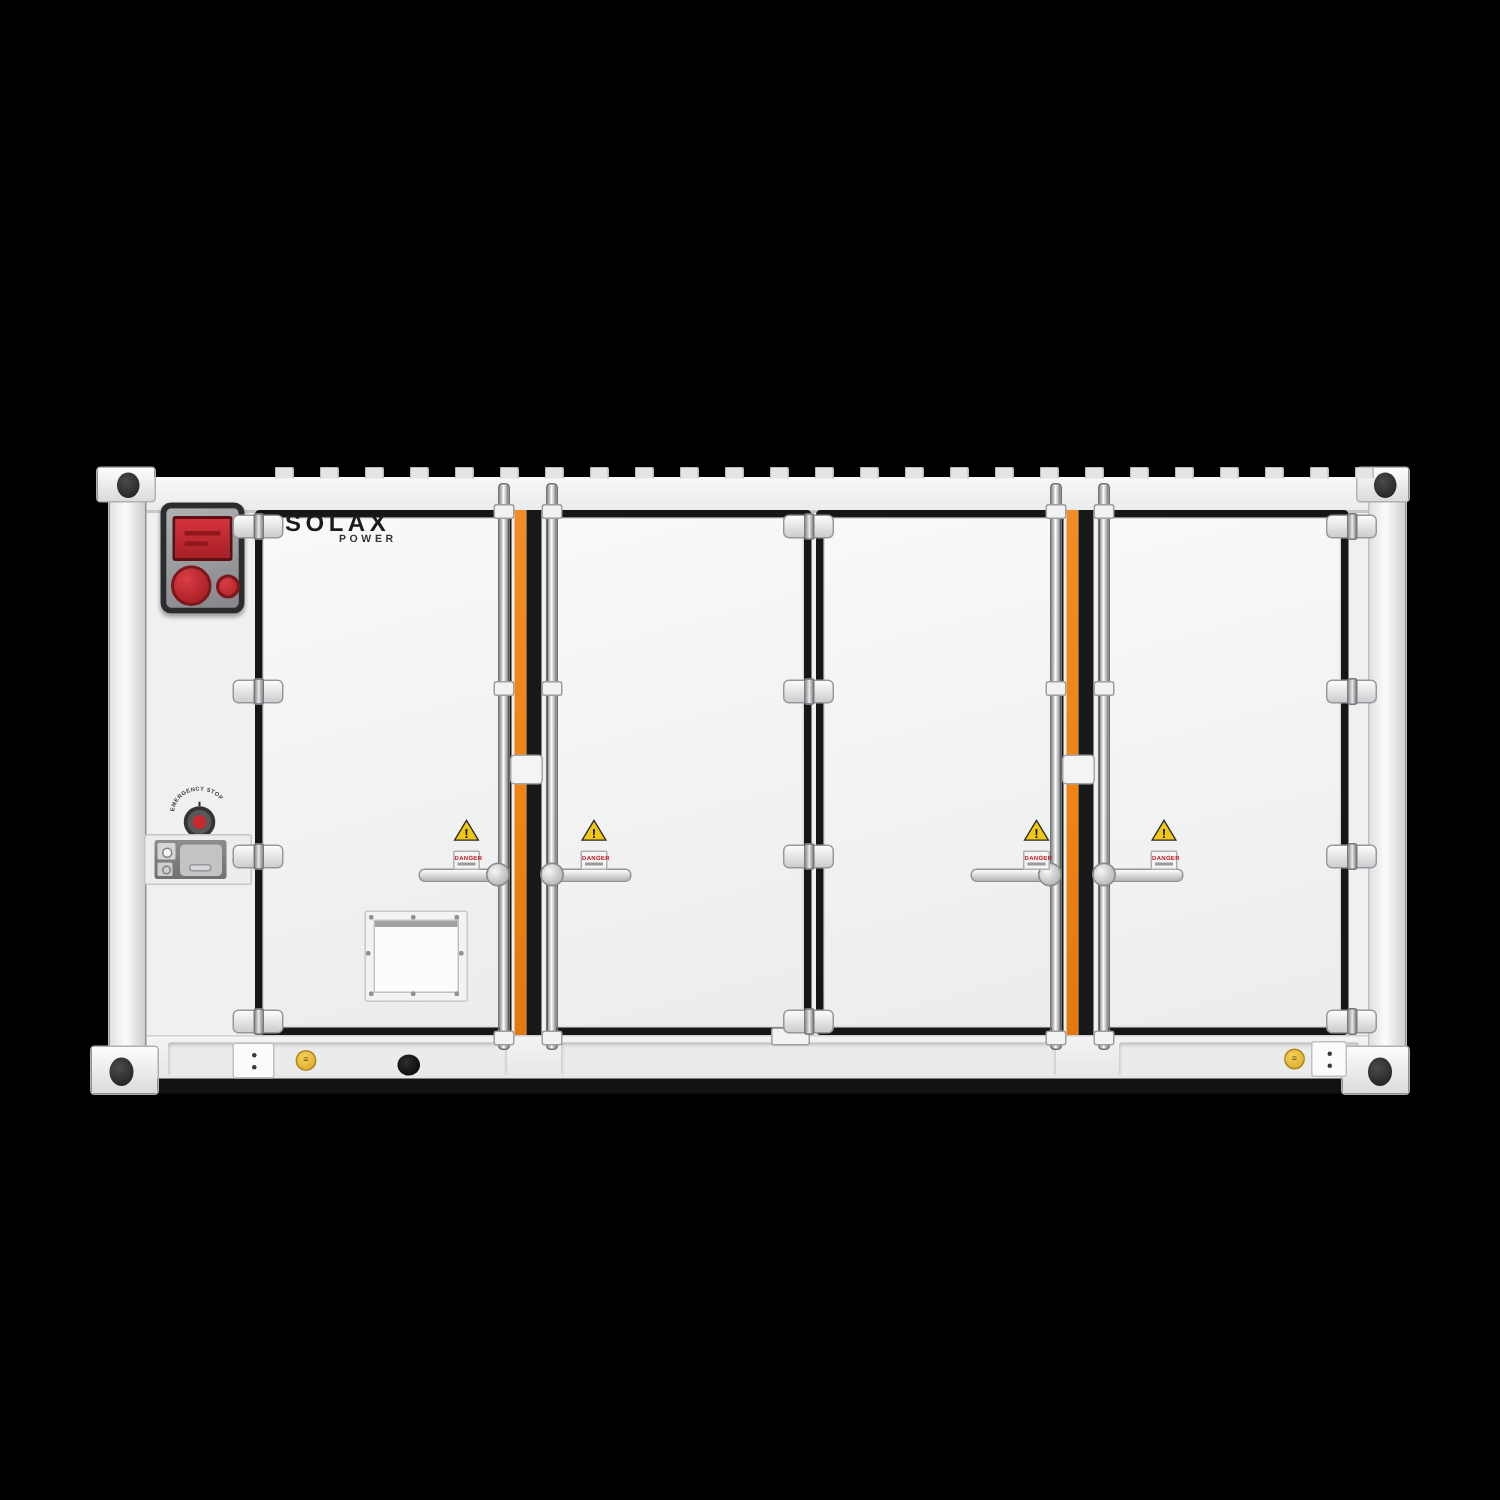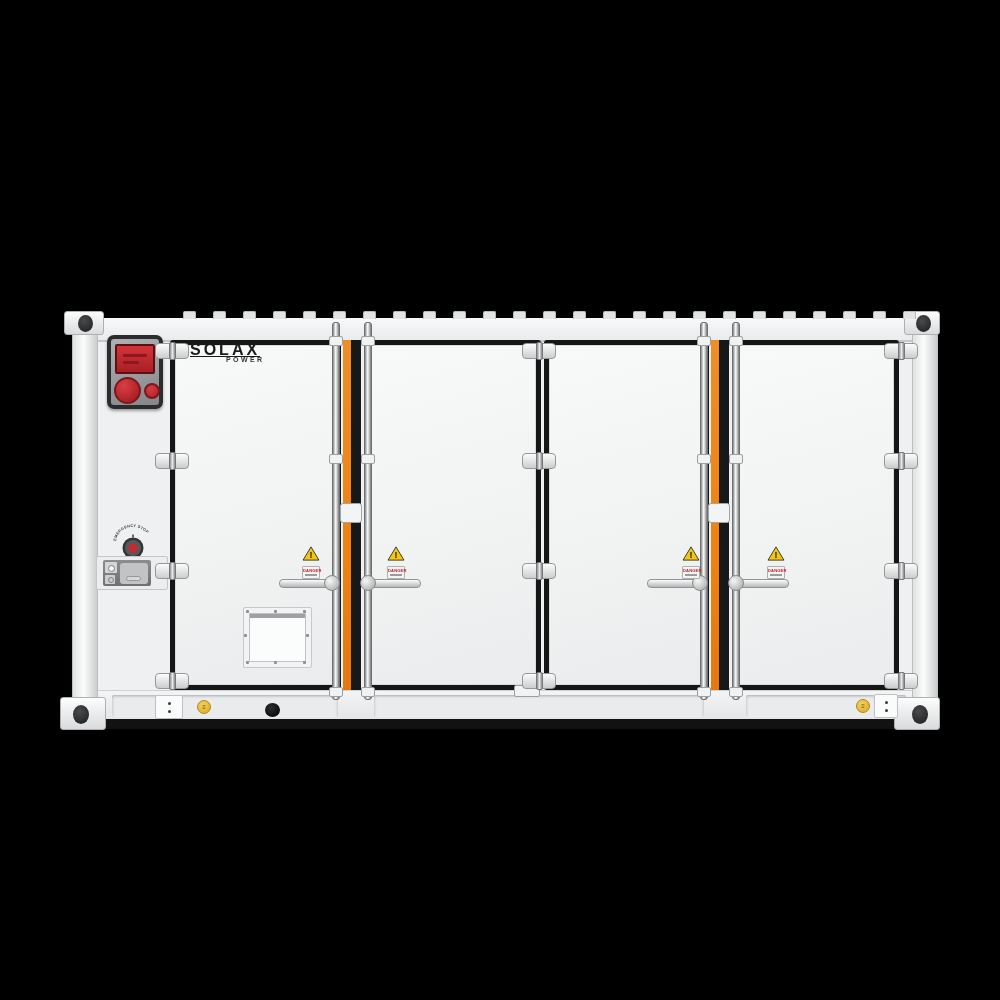--- a/index.html
+++ b/index.html
@@ -85,21 +85,21 @@
   
   .outlet{position:absolute;width:28px;height:24px;background:#fafbfb;border:1px solid #bfc1c2;border-radius:2px;box-sizing:border-box;}
   .outlet i{position:absolute;left:12px;width:3px;height:3px;background:#3a3a3c;border-radius:50%;}
   .gnd{position:absolute;width:14px;height:14px;border-radius:50%;text-align:center;
        background:radial-gradient(circle at 38% 32%,#f6d15a,#d9a728);border:1px solid #b0871e;
        font-size:6px;line-height:13px;color:#5a4a10;font-weight:bold;box-sizing:border-box;}
   .venthole{position:absolute;width:15px;height:14px;border-radius:50%;
             background:radial-gradient(circle at 40% 35%,#2e2e2f,#000);}
   
   .logo{position:absolute;left:190px;top:341px;width:86px;}
-  .logo-main{font-size:16px;font-weight:800;letter-spacing:3px;color:#1a1a1b;text-decoration:underline;}
+  .logo-main{font-size:16px;font-weight:800;letter-spacing:3px;color:#1a1a1b;}
   .logo-sub{font-size:7px;font-weight:700;letter-spacing:2.4px;color:#353536;margin:-3px 0 0 36px;}
 </style>
 </head>
 <body>
 
 <div id="stage">
 
   <div class="body"></div>
   <div class="rail-top"></div>
   <div class="rail-bottom"></div>

